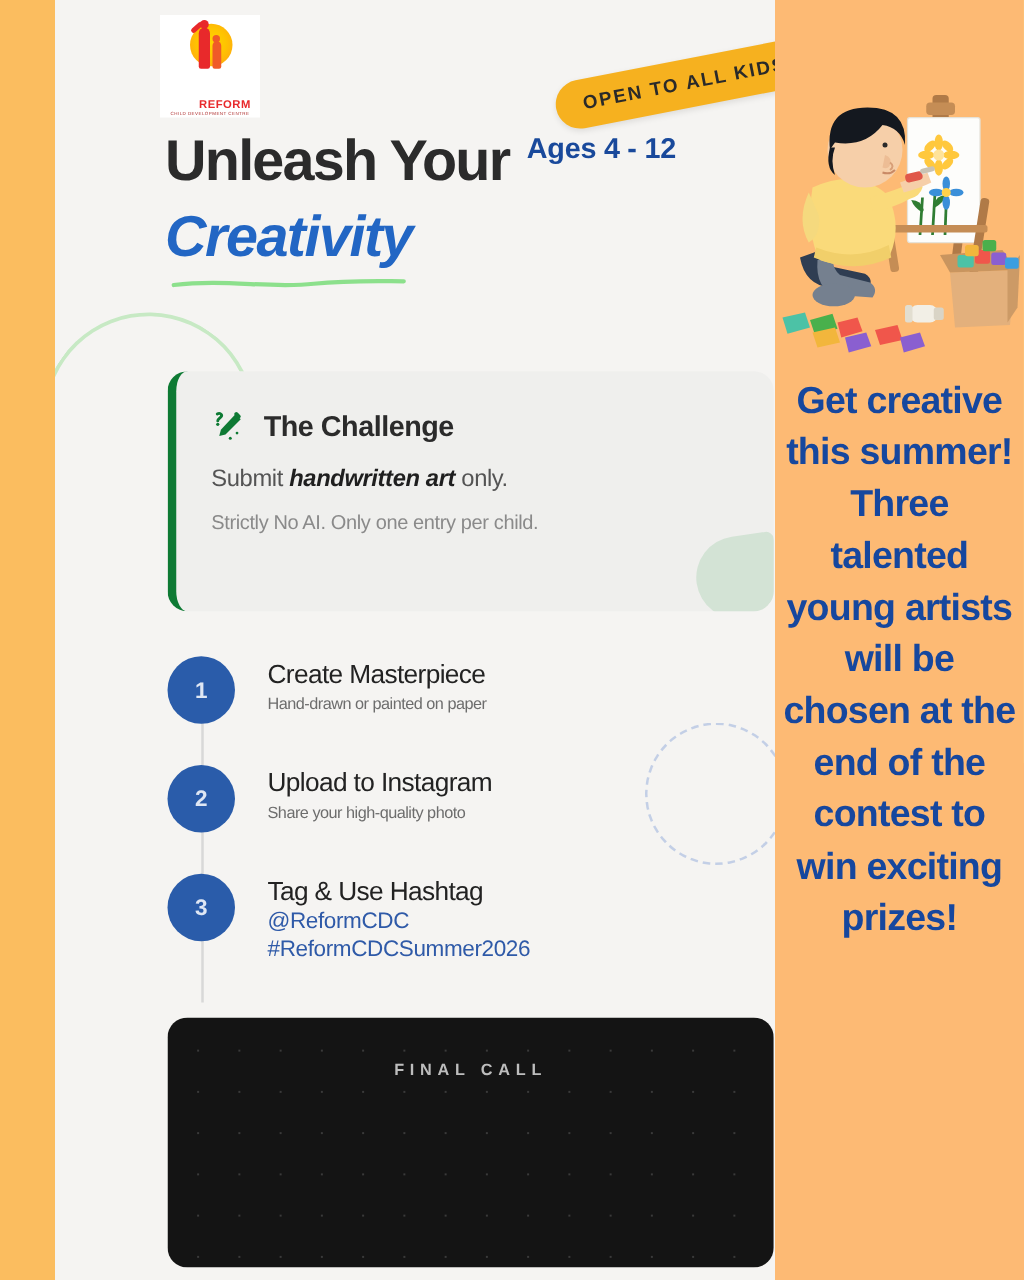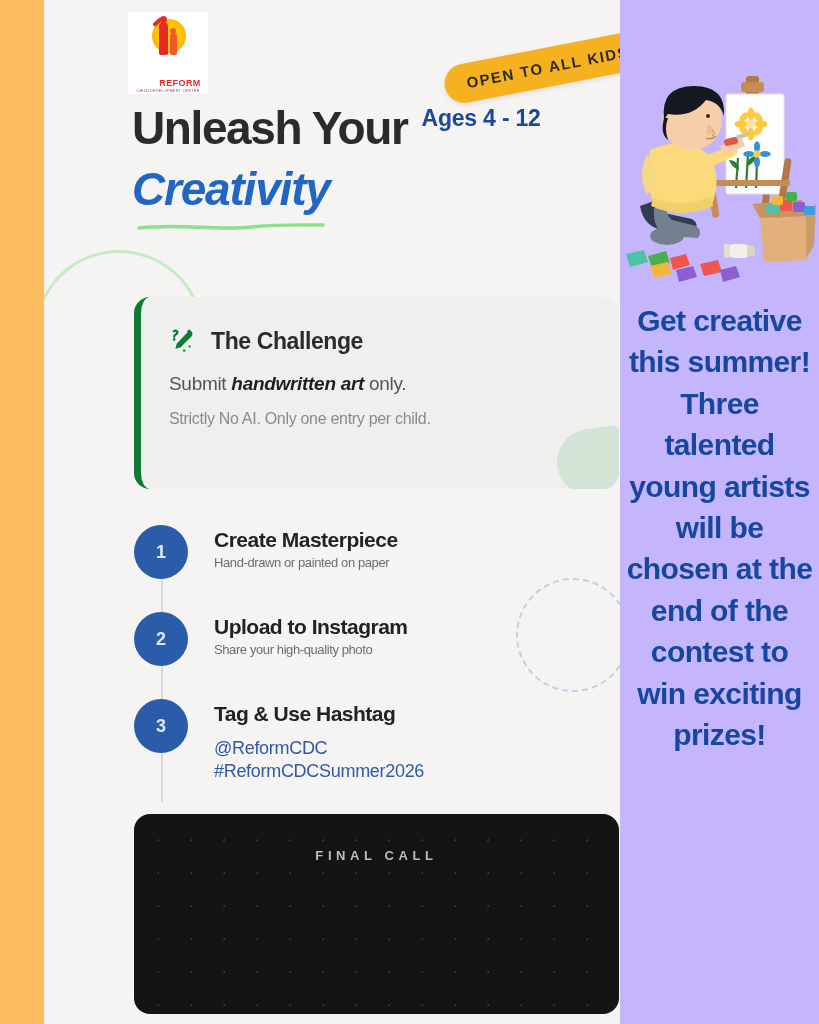--- a/index.html
+++ b/index.html
@@ -162,23 +162,23 @@
   }
   .step { position:relative; display:flex; align-items:flex-start; gap:26px; margin-bottom:33px; }
   .step-num {
     position:relative; z-index:2;
     flex:0 0 54px; width:54px; height:54px;
     border-radius:50%; background:#2a5caa;
     color:#dfe7f4; font-size:18px; font-weight:bold;
     display:flex; align-items:center; justify-content:center;
   }
   .step-body { padding-top:3px; }
-  .step-title { font-size:21px; font-weight:bold; color:#222; letter-spacing:-.5px; }
+  .step-title { font-size:21px; font-weight:normal; color:#222; letter-spacing:-.5px; }
   .step-desc { font-size:13px; color:#6d6d6d; margin-top:3px; letter-spacing:-.4px; }
-  .step-tag { font-size:18px; color:#2f5aa8; margin-top:12px; letter-spacing:-.3px; }
+  .step-tag { font-size:18px; color:#2f5aa8; margin-top:0; letter-spacing:-.3px; }
   .step-tag.second { margin-top:2px; }
 
   
   .deadline {
     position:absolute; left:90px; top:814px;
     width:485px; height:200px;
     background:#141414;
     border-radius:16px;
     background-image:radial-gradient(#3a3a3a 1px, transparent 1px);
     background-size:33px 33px;
@@ -193,21 +193,21 @@
   .dl-text {
     color:#ffffff; font-size:35px; font-weight:bold;
     letter-spacing:-1px; line-height:1.22; margin-top:17px;
     padding:0 36px;
   }
 
   
   .sidebar {
     position:relative;
     width:199px; flex:0 0 199px; height:1024px;
-    background:#c4b5fd;
+    background:#fdba74;
     overflow:hidden;
   }
   .illustration { position:absolute; left:0; top:58px; width:199px; height:228px; }
   .side-text {
     position:absolute; left:0; top:300px; width:199px;
     text-align:center;
     color:#16479e;
     font-size:30px; font-weight:bold;
     line-height:1.38;
     letter-spacing:-.6px;

